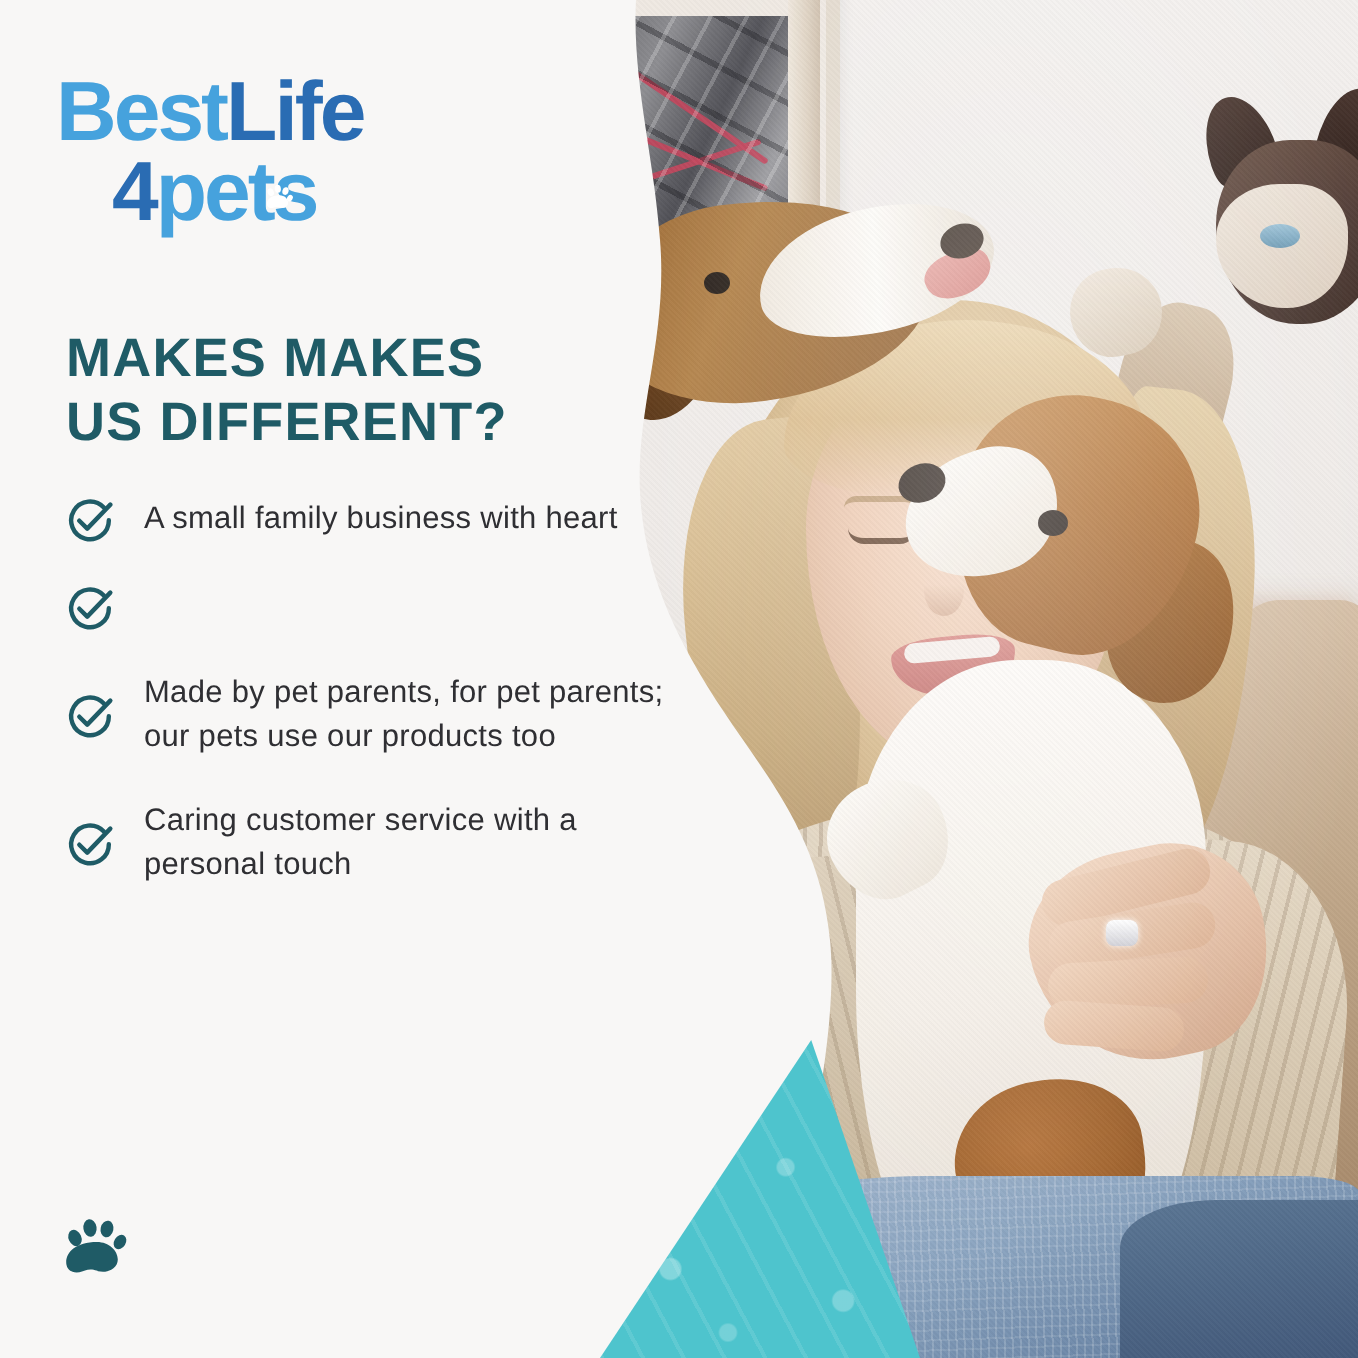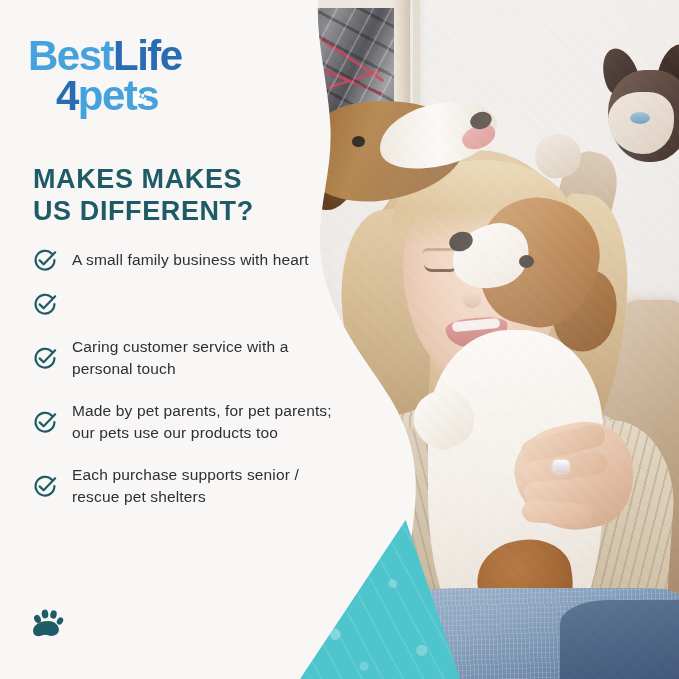--- a/index.html
+++ b/index.html
@@ -503,41 +503,33 @@
           <path d="M20.5 5.2A10.2 10.2 0 1 0 23.2 12" fill="none" stroke="#1f5b66" stroke-width="2.4" stroke-linecap="round"></path>
           <path d="M7.2 12.3l4.3 4.3L24 3.6" fill="none" stroke="#1f5b66" stroke-width="2.4" stroke-linecap="round" stroke-linejoin="round"></path>
         </svg>
       </div>
 
       <div class="li">
         <svg class="li-icon" viewBox="0 0 26 26">
           <path d="M20.5 5.2A10.2 10.2 0 1 0 23.2 12" fill="none" stroke="#1f5b66" stroke-width="2.4" stroke-linecap="round"></path>
           <path d="M7.2 12.3l4.3 4.3L24 3.6" fill="none" stroke="#1f5b66" stroke-width="2.4" stroke-linecap="round" stroke-linejoin="round"></path>
         </svg>
-        <div class="li-text">Caring customer service with a
-personal touch</div>
+        <div class="li-text">Made by pet parents, for pet parents;
+our pets use our products too</div>
       </div>
 
       <div class="li">
         <svg class="li-icon" viewBox="0 0 26 26">
           <path d="M20.5 5.2A10.2 10.2 0 1 0 23.2 12" fill="none" stroke="#1f5b66" stroke-width="2.4" stroke-linecap="round"></path>
           <path d="M7.2 12.3l4.3 4.3L24 3.6" fill="none" stroke="#1f5b66" stroke-width="2.4" stroke-linecap="round" stroke-linejoin="round"></path>
         </svg>
-        <div class="li-text">Made by pet parents, for pet parents;
-our pets use our products too</div>
+        <div class="li-text">Caring customer service with a
+personal touch</div>
       </div>
 
-      <div class="li">
-        <svg class="li-icon" viewBox="0 0 26 26">
-          <path d="M20.5 5.2A10.2 10.2 0 1 0 23.2 12" fill="none" stroke="#1f5b66" stroke-width="2.4" stroke-linecap="round"></path>
-          <path d="M7.2 12.3l4.3 4.3L24 3.6" fill="none" stroke="#1f5b66" stroke-width="2.4" stroke-linecap="round" stroke-linejoin="round"></path>
-        </svg>
-        <div class="li-text">Each purchase supports senior /
-rescue pet shelters</div>
-      </div>
 
     </div>
 
     <svg id="bottom-paw" viewBox="0 0 34 32">
       <ellipse cx="5.5" cy="11" rx="3.2" ry="4.2" fill="#1f5b66" transform="rotate(-24 5.5 11)"></ellipse>
       <ellipse cx="13" cy="6" rx="3.3" ry="4.4" fill="#1f5b66" transform="rotate(-8 13 6)"></ellipse>
       <ellipse cx="21.5" cy="6.5" rx="3.2" ry="4.2" fill="#1f5b66" transform="rotate(12 21.5 6.5)"></ellipse>
       <ellipse cx="28" cy="13" rx="2.9" ry="3.8" fill="#1f5b66" transform="rotate(32 28 13)"></ellipse>
       <path d="M16.5 13c6 0 10.4 4.3 10.4 8.8 0 3.6-3.3 6.1-7.4 6.1-2.6 0-3.9-1.1-6.3-1.1-2.6 0-4.3 1.4-6.9 1.4-3.3 0-5.2-2.2-5.2-5.1C1.1 18 6 13 16.5 13z" fill="#1f5b66"></path>
     </svg>

